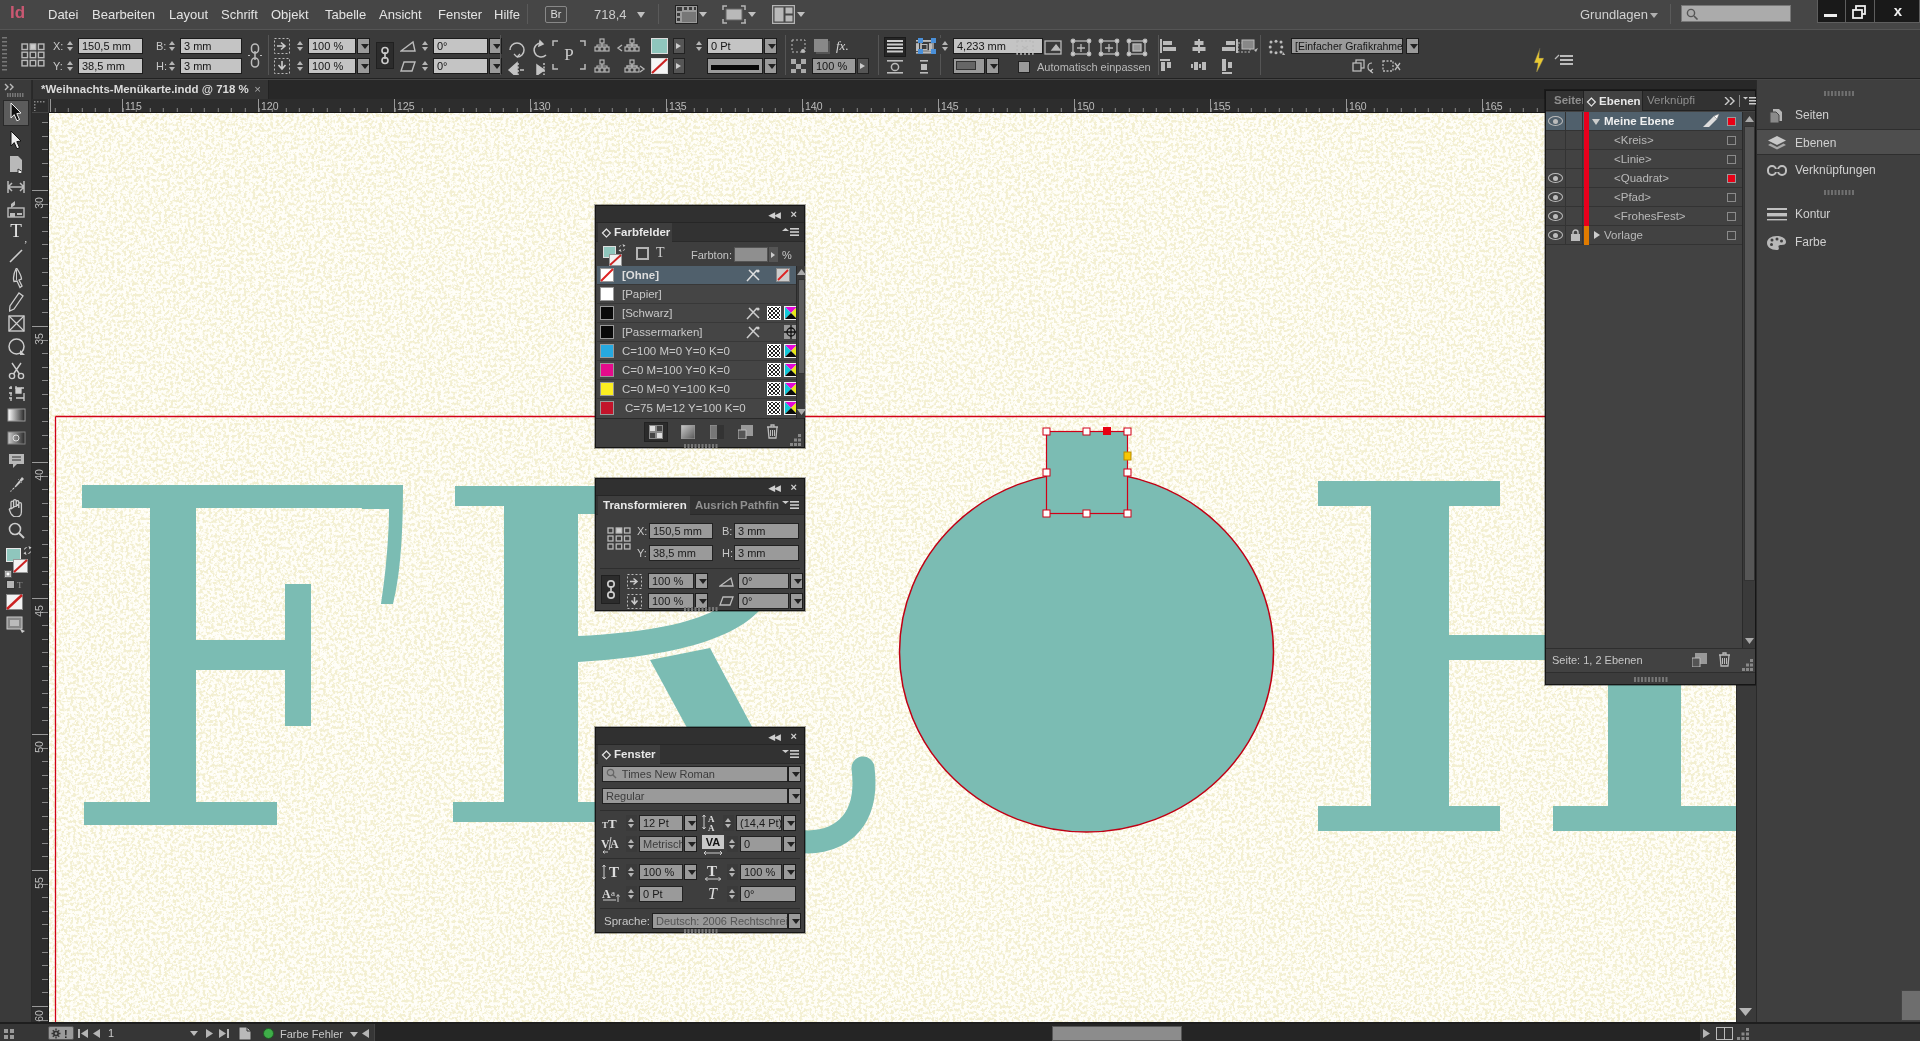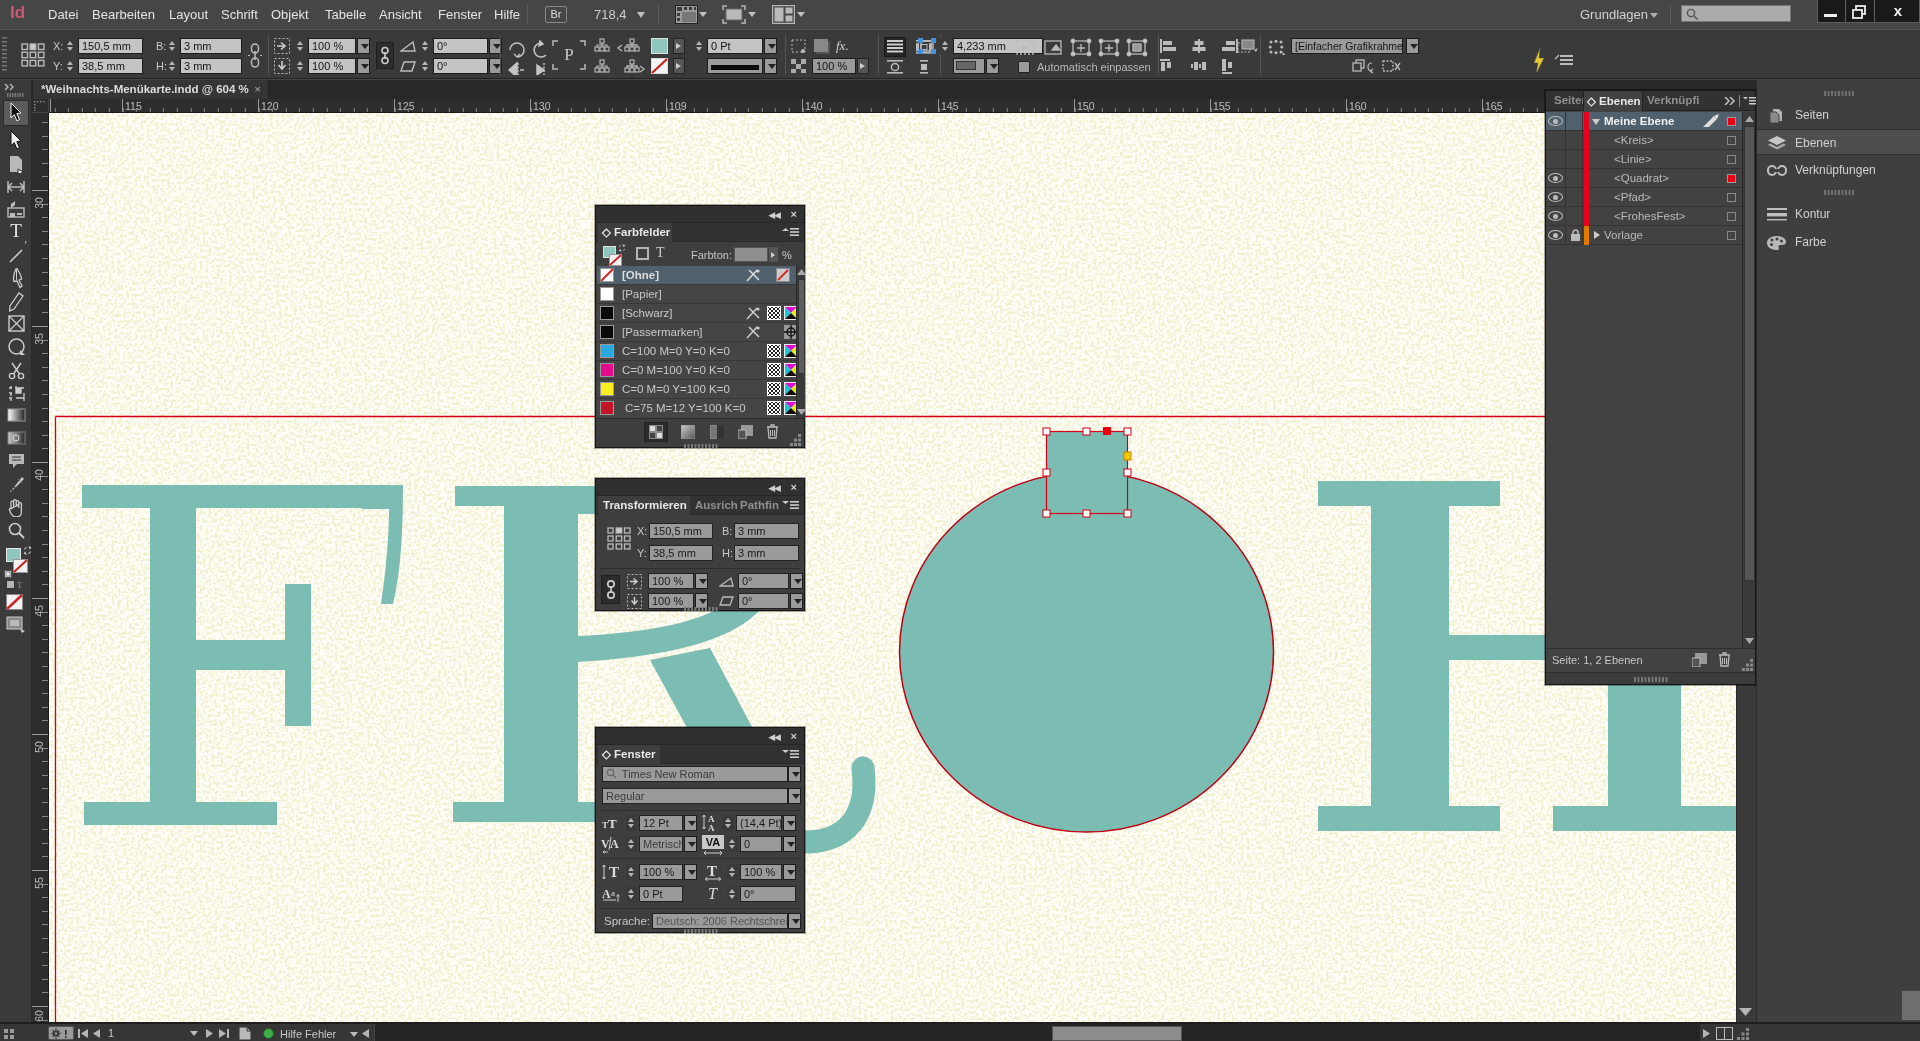--- a/index.html
+++ b/index.html
@@ -427,21 +427,21 @@
       <path d="M1 5l4-4" stroke="#bbb" stroke-width="1.3"></path>
       <g fill="#bbb">
         <rect x="6" y="1" width="13" height="2"></rect>
         <rect x="6" y="5" width="13" height="2"></rect>
         <rect x="6" y="9" width="13" height="2"></rect>
       </g>
     </svg>
 </div>
 
 <div class="a" id="tabbar">
-    <div id="dtab"><span style="margin-left:8px;font-weight:bold">*Weihnachts-Menükarte.indd @ 604 %</span><span style="position:absolute;right:7px;top:0;color:#aaa">×</span></div>
+    <div id="dtab"><span style="margin-left:8px;font-weight:bold">*Weihnachts-Menükarte.indd @ 718 %</span><span style="position:absolute;right:7px;top:0;color:#aaa">×</span></div>
   </div>
 
 <div class="a" id="ltool">
 <svg class="a" style="left:4px;top:3px" width="12" height="8">
       <path d="M1 1l3 3-3 3M6 1l3 3-3 3" stroke="#bbb" stroke-width="1.4" fill="none"></path>
     </svg>
 <svg class="a" style="left:7px;top:13px" width="18" height="4">
       <g fill="#777">
         <rect x="0" width="1.5" height="4"></rect>
         <rect x="2.5" width="1.5" height="4"></rect>
@@ -557,21 +557,21 @@
       <rect x="4" y="4" width="9" height="6" fill="#bbb"></rect>
       <path d="M14 13l5 2-3 2z" fill="#ccc"></path>
     </svg>
 </div>
 
 <div class="a" id="hruler" style="background-image:repeating-linear-gradient(90deg,#999 0 1px,transparent 1px 136px),repeating-linear-gradient(90deg,#888 0 1px,transparent 1px 13.6px);background-size:100% 100%,100% 5px;background-position:90px 0,8.8px 9px;background-repeat:repeat-x">
 <span class="rnum" style="left:93px;top:1px">115</span>
     <span class="rnum" style="left:229px;top:1px">120</span>
     <span class="rnum" style="left:365px;top:1px">125</span>
     <span class="rnum" style="left:501px;top:1px">130</span>
-    <span class="rnum" style="left:637px;top:1px">109</span>
+    <span class="rnum" style="left:637px;top:1px">135</span>
     <span class="rnum" style="left:773px;top:1px">140</span>
     <span class="rnum" style="left:909px;top:1px">145</span>
     <span class="rnum" style="left:1045px;top:1px">150</span>
     <span class="rnum" style="left:1181px;top:1px">155</span>
     <span class="rnum" style="left:1317px;top:1px">160</span>
     <span class="rnum" style="left:1453px;top:1px">165</span>
 </div>
 <div class="a" id="rcorner">
     <svg class="a" style="left:2px;top:2px" width="13" height="10">
       <g fill="#888">
@@ -1042,21 +1042,21 @@
         <rect x="28" width="2" height="4"></rect>
         <rect x="31.5" width="2" height="4"></rect>
       </g>
     </svg>
 </div>
 <div class="panel" id="players" style="left:1545px;top:90px;width:211px;height:595px;background:#424242">
 <div class="a" style="left:0;top:0;width:209px;height:20px;background:#323232;border-bottom:1px solid #222">
 <span class="a" style="left:8px;top:3px;color:#8f8f8f;font-size:11.5px;font-weight:bold">Seiten</span>
 <span class="a" style="left:37px;top:0;width:60px;height:20px;background:#424242;border-left:1px solid #222;border-right:1px solid #222"></span>
 <span class="a" style="left:41px;top:3px;color:#e8e8e8;font-size:11.5px;font-weight:bold">◇ Ebenen</span>
-<span class="a" style="left:101px;top:3px;color:#8f8f8f;font-size:11.5px;font-weight:bold">Verknüpfi</span>
+<span class="a" style="left:101px;top:3px;color:#8f8f8f;font-size:11.5px;font-weight:normal">Verknüpfi</span>
 <svg class="a" style="left:178px;top:6px" width="13" height="8">
         <path d="M1 0l4 4-4 4M6 0l4 4-4 4" stroke="#ccc" stroke-width="1.4" fill="none"></path>
       </svg>
 <span class="a" style="left:193px;top:4px;width:1px;height:12px;background:#888"></span>
 <svg class="a" style="left:197px;top:6px" width="13" height="8">
         <path d="M0 2.5l2.5-2.5 2.5 2.5z" fill="#ccc" transform="rotate(180 2.5 1.25)"></path>
         <g fill="#ccc">
           <rect x="6" y="0" width="7" height="1.5"></rect>
           <rect x="6" y="3" width="7" height="1.5"></rect>
           <rect x="6" y="6" width="7" height="1.5"></rect>
@@ -1296,21 +1296,21 @@
     </svg>
 <svg class="a" style="left:219px;top:5px" width="10" height="9">
       <rect x="8" y="0" width="2" height="9" fill="#b5b5b5"></rect>
       <path d="M0 0l7 4.5L0 9z" fill="#b5b5b5"></path>
     </svg>
 <svg class="a" style="left:237px;top:2px" width="16" height="15">
       <path d="M2 1h8l4 4v9H2z" fill="#b9b9b9" stroke="#333"></path>
       <path d="M10 1v4h4" fill="none" stroke="#333"></path>
     </svg>
 <span class="a" style="left:263px;top:4px;width:11px;height:11px;border-radius:50%;background:#3fae49;border:1px solid #1e5c24"></span>
-<span class="a" style="left:280px;top:4px;color:#c8c8c8">Hilfe Fehler</span>
+<span class="a" style="left:280px;top:4px;color:#c8c8c8">Farbe Fehler</span>
 <span class="a" style="left:350px;top:8px;border-left:4px solid transparent;border-right:4px solid transparent;border-top:5px solid #bbb"></span>
 <svg class="a" style="left:362px;top:5px" width="8" height="9">
       <path d="M7 0L0 4.5 7 9z" fill="#b5b5b5"></path>
     </svg>
 <span class="a" style="left:374px;top:0;width:1326px;height:19px;background:#252525;border-left:1px solid #444"></span>
 <span class="a" style="left:1052px;top:2px;width:130px;height:15px;background:#8c8c8c;border:1px solid #555"></span>
 <svg class="a" style="left:1703px;top:5px" width="8" height="9">
       <path d="M0 0l7 4.5L0 9z" fill="#b5b5b5"></path>
     </svg>
 <svg class="a" style="left:1716px;top:3px" width="17" height="13">

